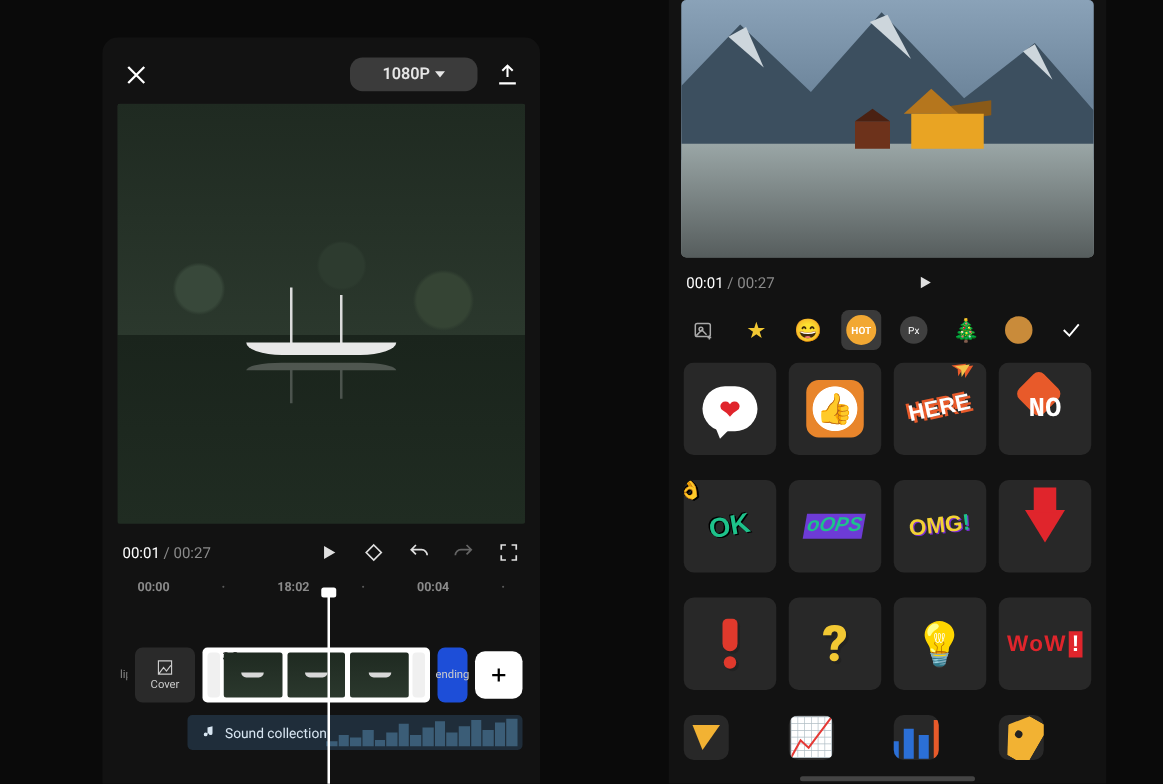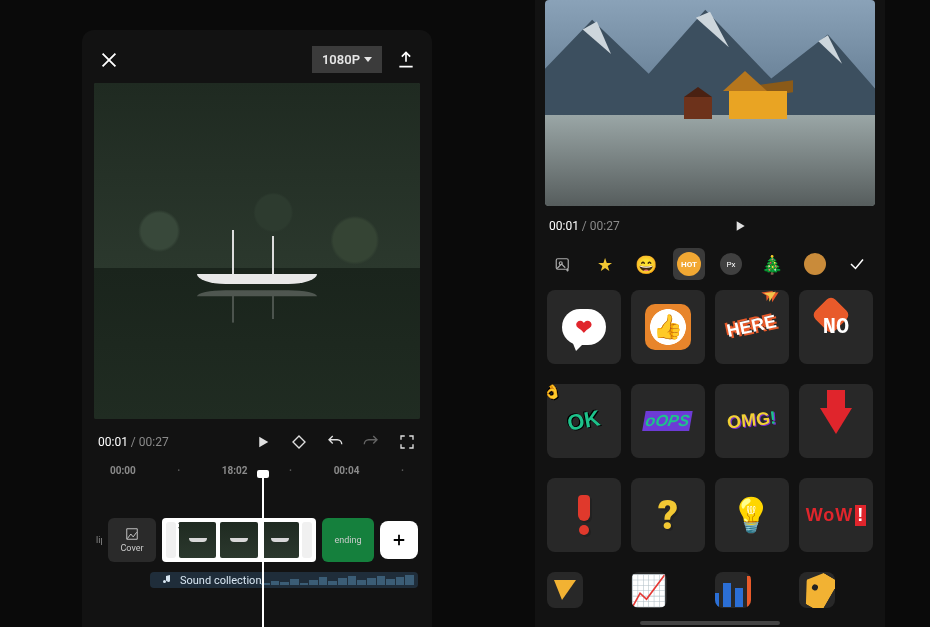--- a/index.html
+++ b/index.html
@@ -32,22 +32,22 @@
     padding: 16px 16px 10px 16px;
   }
   .close-icon { width: 22px; height: 22px; cursor: pointer; }
   .close-icon svg { width: 100%; height: 100%; stroke:#fff; stroke-width:2; }
   .top-right { display:flex; align-items:center; gap:14px; }
   .res-btn {
     background:#3b3b3b;
     color:#e6e6e6;
     font-size:13px;
     font-weight:600;
-    padding:6px 10px;
-    border-radius:0;
+    padding:6px 26px;
+    border-radius:10px;
     display:flex; align-items:center; gap:4px;
     cursor:pointer;
   }
   .caret { width:0;height:0;border-left:4px solid transparent;border-right:4px solid transparent;border-top:5px solid #e6e6e6; }
   .export-icon { width:20px; height:20px; cursor:pointer; }
   .export-icon svg { stroke:#fff; stroke-width:2; fill:none; }
 
   .preview {
     margin: 0 12px;
     position: relative;
@@ -162,39 +162,39 @@
     margin:0 1px;
     position:relative;
   }
   .thumb::after{
     content:""; position:absolute; left:50%; top:50%;
     width:18px; height:4px; background:#d8d8d8;
     transform:translate(-50%,-50%);
     border-radius:0 0 6px 6px;
   }
   .ending {
-    width:52px; height:44px; background:#15803d; border-radius:6px;
+    width:24px; height:44px; background:#1d4ed8; border-radius:6px;
     font-size:9px; color:#ccc; display:flex; align-items:center; justify-content:center;
   }
   .add-btn {
     width:38px; height:38px; background:#fff; border-radius:8px;
     display:flex; align-items:center; justify-content:center;
     cursor:pointer;
   }
   .add-btn svg { stroke:#000; stroke-width:2.4; }
 
   .sound-row {
     margin-top:10px;
     display:flex; align-items:center; gap:8px;
     padding-left:54px;
     position:relative;
   }
   .sound-chip {
     background:#1f2d3a;
-    height:16px;
+    height:28px;
     flex:1;
     border-radius:4px;
     display:flex; align-items:center;
     padding:0 10px;
     gap:8px;
     font-size:11px; color:#d8e6f2;
     position:relative; overflow:hidden;
   }
   .sound-chip svg { width:12px; height:12px; fill:#d8e6f2; }
   .wave {

